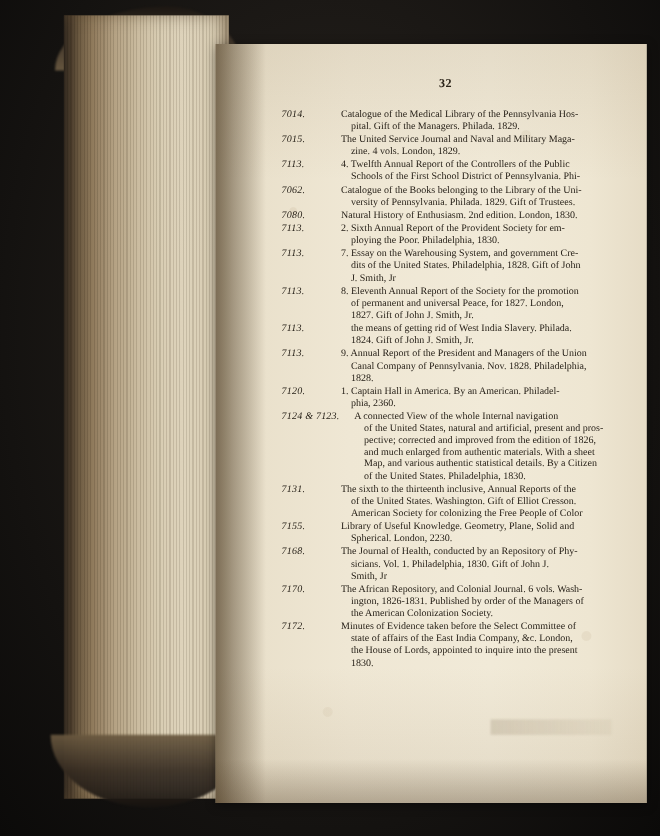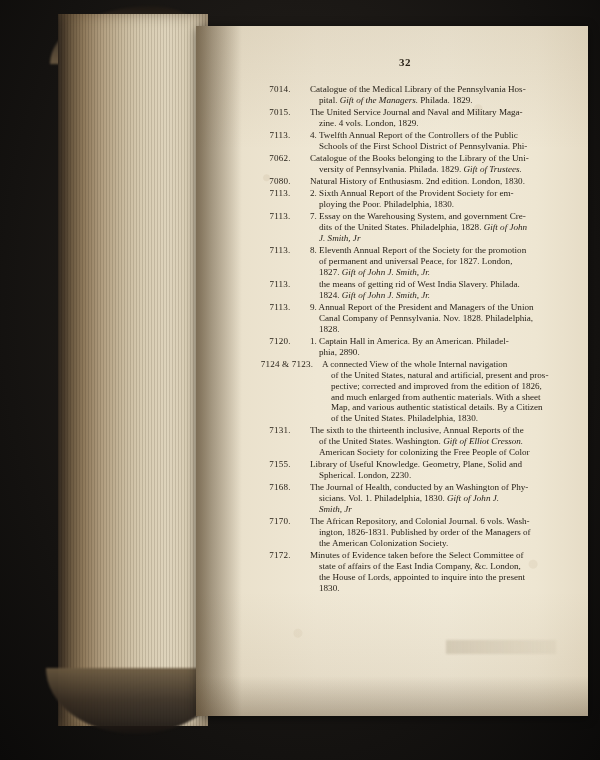--- a/index.html
+++ b/index.html
@@ -78,21 +78,21 @@
     background: linear-gradient(0deg, #171310 0%, #352b21 50%, #6a5940 100%);
     border-radius: 0 0 50% 50% / 0 0 100% 100%;
     filter: blur(1px);
     opacity: .92;
   }
 
   
   .page {
     position: absolute;
     left: 196px;
-    top: 26px;
+    top: 40px;
     width: 392px;
     height: 690px;
     background:
       linear-gradient(90deg, #cbbda0 0px, #ded3bb 16px, #eae1cc 44px,
                       #efe7d4 120px, #f1ead8 250px, #eee6d2 340px, #e6dcc6 392px);
     box-shadow: 0 2px 10px rgba(0,0,0,.45);
   }
   .page-grain {
     position: absolute;
     inset: 0;
@@ -151,36 +151,37 @@
     display: flex;
     align-items: flex-start;
     font-size: 9.1px;
     line-height: 10.9px;
     margin-bottom: 1.2px;
     text-align: justify;
   }
   .entry .num {
     flex: 0 0 auto;
     width: 48px;
-    text-align: center;
+    text-align: left;
     padding-right: 6px;
     white-space: nowrap;
     letter-spacing: .2px;
+    font-style: italic;
   }
   .entry.wide .num { width: 62px; padding-right: 4px; }
   .entry .body {
     flex: 1 1 auto;
     text-indent: 0;
     hyphens: none;
   }
   .entry .body .cont {
     display: block;
     padding-left: 9px;
   }
-  .ital { font-style: italic; }
+  .ital { }
 </style>
 </head>
 <body>
 
 <div id="scan">
   <div class="backdrop"></div>
   <div class="book-top-curve"></div>
   <div class="book-block"></div>
   <div class="book-bottom-curve"></div>
 
@@ -228,37 +229,37 @@
           <div class="entry">
             <span class="num">7113.</span>
             <span class="body"><span class="cont"><span>the means of getting rid of West India Slavery. Philada.</span></span><span class="cont"><span>1824. </span><span class="ital">Gift of John J. Smith, Jr.</span></span></span>
           </div>
           <div class="entry">
             <span class="num">7113.</span>
             <span class="body"><span class=""><span>9. Annual Report of the President and Managers of the Union</span></span><span class="cont"><span>Canal Company of Pennsylvania. Nov. 1828. Philadelphia,</span></span><span class="cont"><span>1828.</span></span></span>
           </div>
           <div class="entry">
             <span class="num">7120.</span>
-            <span class="body"><span class=""><span>1. Captain Hall in America.   By an American.   Philadel-</span></span><span class="cont"><span>phia, 2890.</span></span></span>
+            <span class="body"><span class=""><span>1. Captain Hall in America.   By an American.   Philadel-</span></span><span class="cont"><span>phia, 2360.</span></span></span>
           </div>
           <div class="entry wide">
             <span class="num">7124 &amp; 7123.</span>
             <span class="body"><span class=""><span>A connected View of the whole Internal navigation</span></span><span class="cont"><span>of the United States, natural and artificial, present and pros-</span></span><span class="cont"><span>pective; corrected and improved from the edition of 1826,</span></span><span class="cont"><span>and much enlarged from authentic materials. With a sheet</span></span><span class="cont"><span>Map, and various authentic statistical details. By a Citizen</span></span><span class="cont"><span>of the United States. Philadelphia, 1830.</span></span></span>
           </div>
           <div class="entry">
             <span class="num">7131.</span>
             <span class="body"><span class=""><span>The sixth to the thirteenth inclusive, Annual Reports of the</span></span><span class="cont"><span>of the United States. Washington. </span><span class="ital">Gift of Elliot Cresson.</span></span><span class="cont"><span>American Society for colonizing the Free People of Color</span></span></span>
           </div>
           <div class="entry">
             <span class="num">7155.</span>
             <span class="body"><span class=""><span>Library of Useful Knowledge. Geometry, Plane, Solid and</span></span><span class="cont"><span>Spherical. London, 2230.</span></span></span>
           </div>
           <div class="entry">
             <span class="num">7168.</span>
-            <span class="body"><span class=""><span>The Journal of Health, conducted by an Washington of Phy-</span></span><span class="cont"><span>sicians.   Vol. 1. Philadelphia, 1830.  </span><span class="ital">Gift of John J.</span></span><span class="cont"><span class="ital">Smith, Jr</span></span></span>
+            <span class="body"><span class=""><span>The Journal of Health, conducted by an Repository of Phy-</span></span><span class="cont"><span>sicians.   Vol. 1. Philadelphia, 1830.  </span><span class="ital">Gift of John J.</span></span><span class="cont"><span class="ital">Smith, Jr</span></span></span>
           </div>
           <div class="entry">
             <span class="num">7170.</span>
             <span class="body"><span class=""><span>The African Repository, and Colonial Journal. 6 vols. Wash-</span></span><span class="cont"><span>ington, 1826-1831. Published by order of the Managers of</span></span><span class="cont"><span>the American Colonization Society.</span></span></span>
           </div>
           <div class="entry">
             <span class="num">7172.</span>
             <span class="body"><span class=""><span>Minutes of Evidence taken before the Select Committee of</span></span><span class="cont"><span>state of affairs of the East India Company, &amp;c. London,</span></span><span class="cont"><span>the House of Lords, appointed to inquire into the present</span></span><span class="cont"><span>1830.</span></span></span>
           </div>
         </div>

